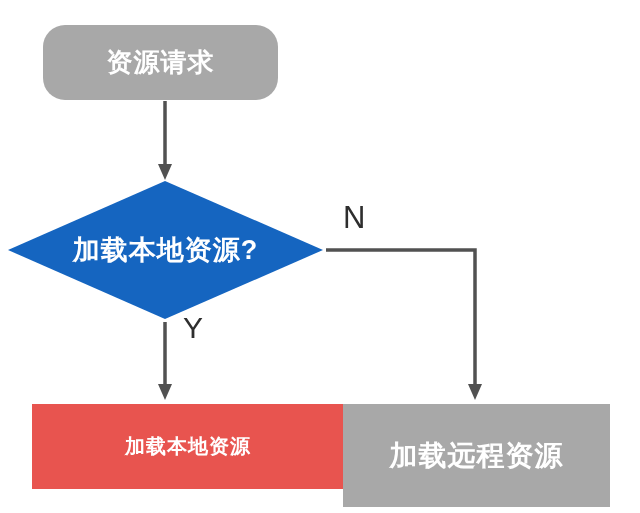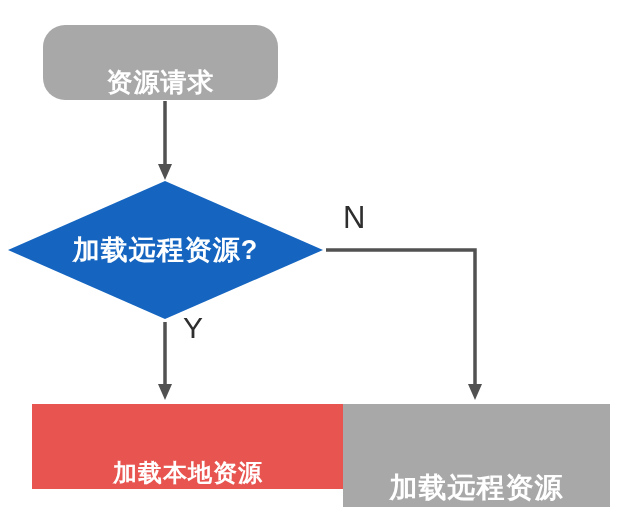--- a/index.html
+++ b/index.html
@@ -16,21 +16,21 @@
   }
   .connectors {
     position: absolute;
     left: 0; top: 0;
     width: 640px; height: 513px;
     z-index: 1;
   }
   .node {
     position: absolute;
     display: flex;
-    align-items: flex-end;
+    align-items: center;
     justify-content: center;
     color: #ffffff;
     font-weight: bold;
     z-index: 2;
     letter-spacing: 1px;
   }
   .node-start {
     left: 43px; top: 25px;
     width: 235px; height: 75px;
     background: #a8a8a8;
@@ -47,21 +47,21 @@
     color: #ffffff;
     font-weight: bold;
     font-size: 27px;
     z-index: 2;
     letter-spacing: 1px;
   }
   .node-local {
     left: 32px; top: 404px;
     width: 312px; height: 85px;
     background: #e8544f;
-    font-size: 24px;
+    font-size: 20px;
   }
   .node-remote {
     left: 343px; top: 404px;
     width: 267px; height: 103px;
     background: #a8a8a8;
     font-size: 28px;
   }
   .edge-label {
     position: absolute;
     color: #2e2e2e;
@@ -99,21 +99,21 @@
     <g>
       <polyline points="326,250 475,250 475,386" fill="none" stroke-width="3.5" stroke="#515151"></polyline>
       <polygon points="475,400 468,384 482,384" fill="#515151"></polygon>
     </g>
   </svg>
 
   <div class="node node-start">
     <span>资源请求</span>
   </div>
 
-  <div class="node-decision-label">加载远程资源?</div>
+  <div class="node-decision-label">加载本地资源?</div>
 
   <div class="edge-label edge-label-yes">Y</div>
   <div class="edge-label edge-label-no">N</div>
 
   <div class="node node-local">
     <span>加载本地资源</span>
   </div>
 
   <div class="node node-remote">
     <span>加载远程资源</span>

